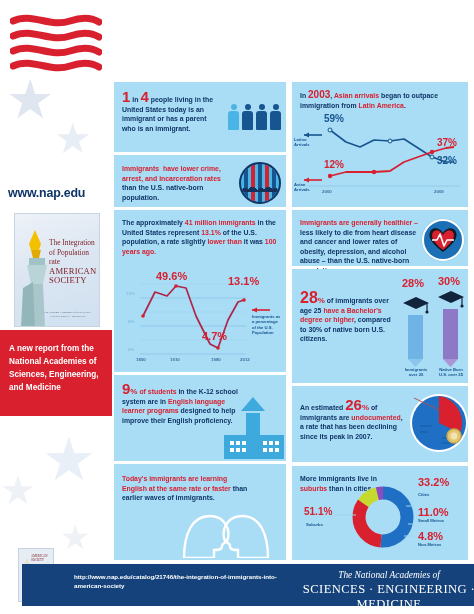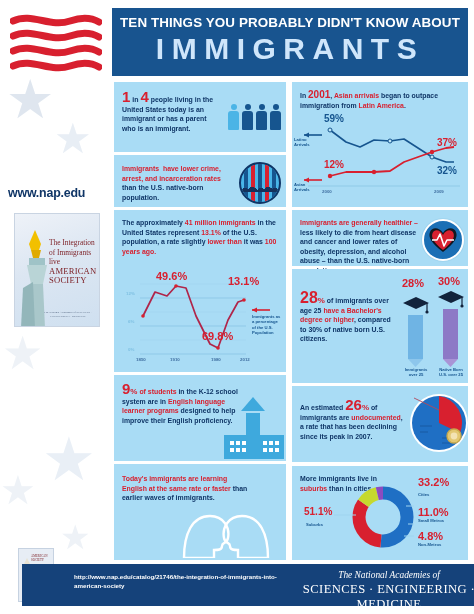--- a/index.html
+++ b/index.html
@@ -103,47 +103,46 @@
       <svg class="torch" viewBox="0 0 56 100">
         <path d="M20 16 L26 2 L32 16 L30 22 L22 22 Z" fill="#f2c000"></path>
         <path d="M22 22 L32 22 L30 30 L24 30 Z" fill="#e0aa00"></path>
         <rect x="20" y="30" width="16" height="7" fill="#9fc3c7"></rect>
         <path d="M18 37 L38 37 L34 56 L22 56 Z" fill="#b9d4d6"></path>
         <path d="M22 56 L34 56 L36 100 L20 100 Z" fill="#a9c7ca"></path>
         <path d="M14 60 L24 54 L26 100 L12 100 Z" fill="#93b6ba"></path>
       </svg>
       <div class="booktxt">
         <div>The Integration</div>
-        <div>of Immigrants</div>
-        <div>live</div>
+        <div>of Population</div>
+        <div>rate</div>
         <div class="big">AMERICAN</div>
         <div class="big">SOCIETY</div>
       </div>
       <div class="bookfoot">The National Academies of SCIENCES · ENGINEERING · MEDICINE</div>
     </div>
 
+    <div class="redbox">
+      <p>A new report from the National Academies of Sciences, Engineering, and Medicine</p>
+    </div>
 
     <div class="bookmini">
       <svg class="mtorch" viewBox="0 0 24 44">
         <path d="M8 7 L11 1 L14 7 L13 10 L9 10 Z" fill="#e8e2d2"></path>
         <rect x="8" y="12" width="7" height="3" fill="#c8d6d8"></rect>
         <path d="M7 15 L16 15 L14 26 L9 26 Z" fill="#d6e2e4"></path>
         <path d="M9 26 L14 26 L15 44 L8 44 Z" fill="#c4d5d8"></path>
       </svg>
       <div class="mtxt">
         <div>AMERICAN</div>
         <div>SOCIETY</div>
       </div>
     </div>
   </div>
 
-  <div class="header">
-    <div class="h1">TEN THINGS YOU PROBABLY DIDN'T KNOW ABOUT</div>
-    <div class="h2">IMMIGRANTS</div>
-  </div>
 
   <div class="card" style="left:114px;top:82px;width:172px;height:70px;">
     <div class="ctext" style="left:8px;top:10px;width:100px;">
       <span class="bignum" style="font-size:15px;">1</span>
       <span style="font-size:7px;">in</span>
       <span class="bignum" style="font-size:15px;">4</span>
       <span>people living in the United States today is an immigrant or has a parent who is an immigrant.</span>
     </div>
     <div style="position:absolute;left:114px;top:22px;">
       <span class="person p-light"><span class="head"></span><span class="body"></span></span><span class="person p-dark"><span class="head"></span><span class="body"></span></span><span class="person p-dark"><span class="head"></span><span class="body"></span></span><span class="person p-dark"><span class="head"></span><span class="body"></span></span>
@@ -188,21 +187,21 @@
         <polygon points="134,52 139,49.5 139,54.5" fill="#d8202f"></polygon>
       </svg>
       <div class="axlab" style="left:8px;top:33px;color:#7fc0e2;">12%</div>
       <div class="axlab" style="left:10px;top:61px;color:#7fc0e2;">6%</div>
       <div class="axlab" style="left:10px;top:89px;color:#7fc0e2;">0%</div>
       <div class="axlab" style="left:18px;top:99px;">1850</div>
       <div class="axlab" style="left:52px;top:99px;">1910</div>
       <div class="axlab" style="left:93px;top:99px;">1980</div>
       <div class="axlab" style="left:122px;top:99px;">2012</div>
       <div class="pct red" style="position:absolute;left:38px;top:12px;font-size:11px;">49.6%</div>
-      <div class="pct red" style="position:absolute;left:84px;top:72px;font-size:11px;">69.8%</div>
+      <div class="pct red" style="position:absolute;left:84px;top:72px;font-size:11px;">4.7%</div>
       <div class="pct red" style="position:absolute;left:110px;top:17px;font-size:11px;">13.1%</div>
       <div class="sm" style="position:absolute;left:134px;top:56px;width:30px;">Immigrants as a percentage of the U.S. Population</div>
     </div>
   </div>
 
   <div class="card" style="left:114px;top:375px;width:172px;height:86px;">
     <div class="ctext" style="left:8px;top:9px;width:116px;">
       <span class="bignum" style="font-size:15px;">9</span><span class="bignum" style="font-size:8px;">%</span>
       <span class="red">of students</span><span> in the K-12 school system are in </span><span class="red">English language learner programs</span><span> designed to help improve their English proficiency.</span>
     </div>
@@ -232,42 +231,42 @@
       <span>than earlier waves of immigrants.</span>
     </div>
     <svg class="headshape" style="left:56px;top:40px;" width="112" height="54" viewBox="0 0 112 54">
       <path d="M14 54 C14 30, 22 12, 40 12 C54 12, 60 24, 58 34 C57 40, 52 38, 52 42 C52 46, 48 46, 44 46 L44 54 Z" fill="none" stroke="#ffffff" stroke-width="2.4"></path>
       <path d="M98 54 C98 30, 90 12, 72 12 C58 12, 52 24, 54 34 C55 40, 60 38, 60 42 C60 46, 64 46, 68 46 L68 54 Z" fill="none" stroke="#ffffff" stroke-width="2.4"></path>
     </svg>
   </div>
 
   <div class="card" style="left:292px;top:82px;width:176px;height:125px;">
     <div class="ctext" style="left:8px;top:8px;width:162px;">
-      <span>In </span><span class="red" style="font-size:10px;">2001</span><span>, </span><span class="red">Asian arrivals</span><span> began to outpace immigration from </span><span class="red">Latin America</span><span>.</span>
+      <span>In </span><span class="red" style="font-size:10px;">2003</span><span>, </span><span class="red">Asian arrivals</span><span> began to outpace immigration from </span><span class="red">Latin America</span><span>.</span>
     </div>
 
     <div style="position:absolute;left:2px;top:28px;width:172px;height:92px;">
       <svg viewBox="0 0 172 92" width="172" height="92">
         <line x1="14" y1="76" x2="166" y2="76" stroke="#8fc9e8" stroke-width="1.2"></line>
         <polyline points="36,20 52,32 66,37 80,30 96,31 110,29 124,38 138,47 152,52 160,52" fill="none" stroke="#16558f" stroke-width="1.6" stroke-linejoin="round"></polyline>
         <circle cx="36" cy="20" r="2" fill="#bfe6f8" stroke="#16558f" stroke-width="1"></circle>
         <circle cx="96" cy="31" r="2" fill="#bfe6f8" stroke="#16558f" stroke-width="1"></circle>
         <circle cx="138" cy="47" r="2" fill="#bfe6f8" stroke="#16558f" stroke-width="1"></circle>
         <polyline points="36,66 52,62 66,62 80,62 96,61 110,52 124,47 138,42 152,38 160,37" fill="none" stroke="#d8202f" stroke-width="1.8" stroke-linejoin="round"></polyline>
         <circle cx="36" cy="66" r="2.2" fill="#d8202f"></circle>
         <circle cx="80" cy="62" r="2.2" fill="#d8202f"></circle>
         <circle cx="138" cy="42" r="2.2" fill="#d8202f"></circle>
         <line x1="10" y1="25" x2="28" y2="25" stroke="#16558f" stroke-width="1.6"></line>
         <polygon points="10,25 15,22.5 15,27.5" fill="#16558f"></polygon>
         <line x1="10" y1="70" x2="28" y2="70" stroke="#d8202f" stroke-width="1.6"></line>
         <polygon points="10,70 15,67.5 15,72.5" fill="#d8202f"></polygon>
       </svg>
       <div class="pct navy" style="position:absolute;left:30px;top:3px;font-size:10px;color:#16558f;">59%</div>
       <div class="pct red" style="position:absolute;left:143px;top:27px;font-size:10px;">37%</div>
-      <div class="pct" style="position:absolute;left:143px;top:55px;font-size:10px;color:#16558f;">32%</div>
+      <div class="pct" style="position:absolute;left:143px;top:45px;font-size:10px;color:#16558f;">32%</div>
       <div class="pct red" style="position:absolute;left:30px;top:49px;font-size:10px;">12%</div>
       <div class="sm" style="position:absolute;left:0px;top:28px;width:14px;line-height:4.6px;">Latino Arrivals</div>
       <div class="sm" style="position:absolute;left:0px;top:73px;width:14px;line-height:4.6px;">Asian Arrivals</div>
       <div class="axlab" style="left:28px;top:79px;">2000</div>
       <div class="axlab" style="left:140px;top:79px;">2009</div>
     </div>
   </div>
 
   <div class="card" style="left:292px;top:210px;width:176px;height:56px;">
     <div class="ctext" style="left:8px;top:8px;width:118px;">

